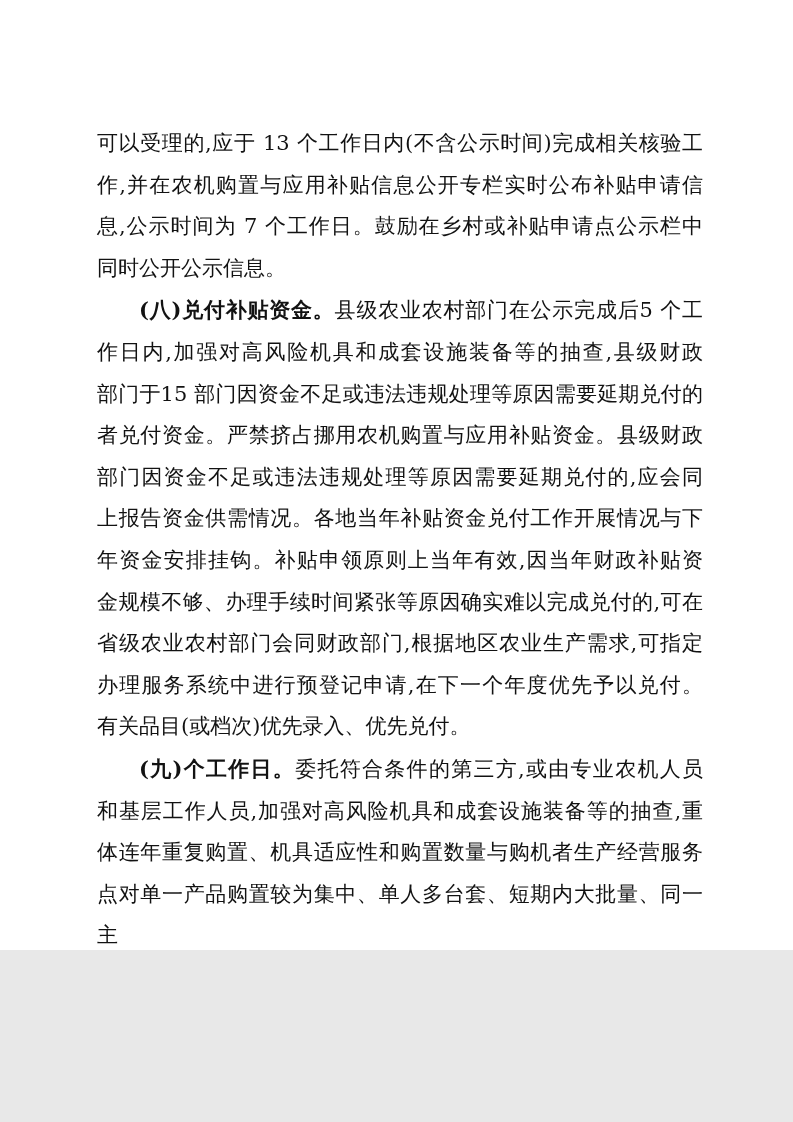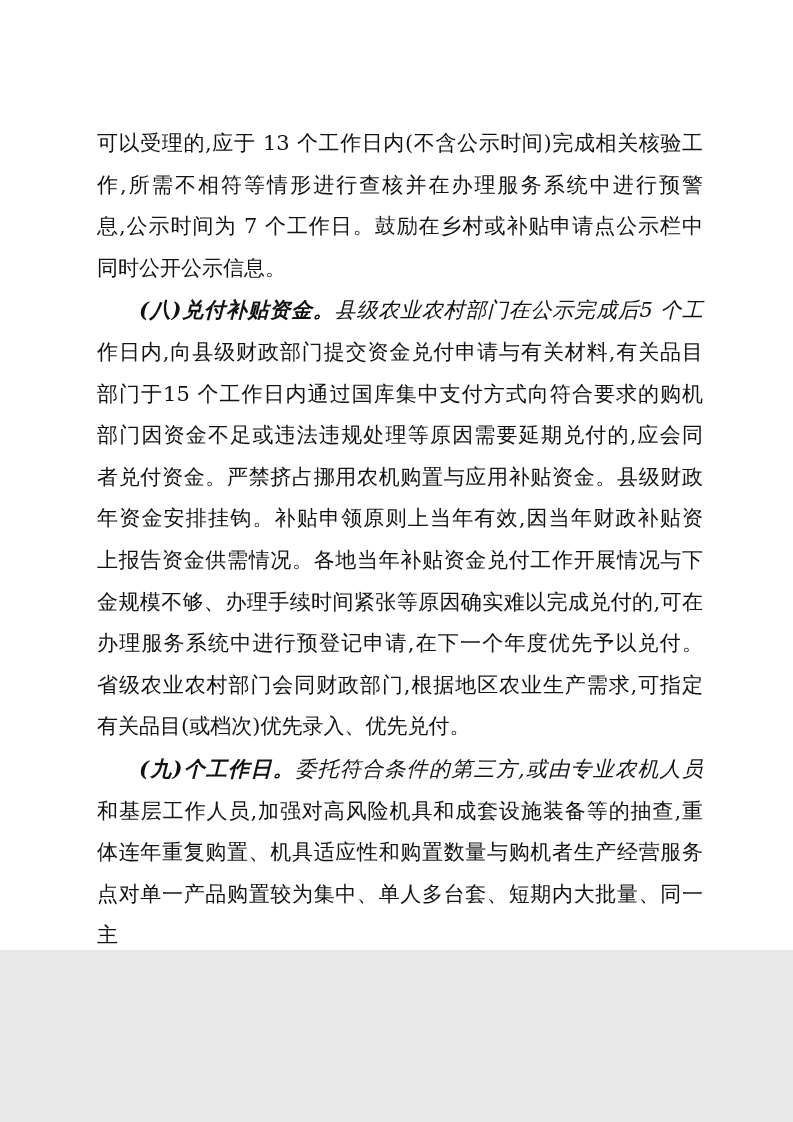--- a/index.html
+++ b/index.html
@@ -30,54 +30,53 @@
     text-align: justify;
     text-align-last: left;
     text-justify: inter-character;
     white-space: normal;
   }
   .line.full {
     text-align-last: justify;
   }
   .line.indent {
     text-indent: 2em;
-    font-style: italic;
   }
   .bold { font-weight: bold; }
   .page-number {
     position: absolute;
     top: 1006px;
     right: 121px;
     font-size: 21px;
     letter-spacing: 2px;
     color: #0f172a;
   }
 </style>
 </head>
 <body>
 
 <div class="page">
   <div class="content" id="doc-content">
       <div class="paragraph">
         <div class="line full"><span>可以受理的,应于 13 个工作日内(不含公示时间)完成相关核验工</span></div>
-        <div class="line full"><span>作,所需不相符等情形进行查核并在办理服务系统中进行预警</span></div>
+        <div class="line full"><span>作,并在农机购置与应用补贴信息公开专栏实时公布补贴申请信</span></div>
         <div class="line full"><span>息,公示时间为 7 个工作日。鼓励在乡村或补贴申请点公示栏中</span></div>
         <div class="line"><span>同时公开公示信息。</span></div>
       </div>
       <div class="paragraph">
         <div class="line full indent"><span class="bold">(八)兑付补贴资金。</span><span>县级农业农村部门在公示完成后5 个工</span></div>
-        <div class="line full"><span>作日内,向县级财政部门提交资金兑付申请与有关材料,有关品目</span></div>
-        <div class="line full"><span>部门于15 个工作日内通过国库集中支付方式向符合要求的购机</span></div>
+        <div class="line full"><span>作日内,加强对高风险机具和成套设施装备等的抽查,县级财政</span></div>
+        <div class="line full"><span>部门于15 部门因资金不足或违法违规处理等原因需要延期兑付的</span></div>
+        <div class="line full"><span>者兑付资金。严禁挤占挪用农机购置与应用补贴资金。县级财政</span></div>
         <div class="line full"><span>部门因资金不足或违法违规处理等原因需要延期兑付的,应会同</span></div>
-        <div class="line full"><span>者兑付资金。严禁挤占挪用农机购置与应用补贴资金。县级财政</span></div>
+        <div class="line full"><span>上报告资金供需情况。各地当年补贴资金兑付工作开展情况与下</span></div>
         <div class="line full"><span>年资金安排挂钩。补贴申领原则上当年有效,因当年财政补贴资</span></div>
-        <div class="line full"><span>上报告资金供需情况。各地当年补贴资金兑付工作开展情况与下</span></div>
         <div class="line full"><span>金规模不够、办理手续时间紧张等原因确实难以完成兑付的,可在</span></div>
+        <div class="line full"><span>省级农业农村部门会同财政部门,根据地区农业生产需求,可指定</span></div>
         <div class="line full"><span>办理服务系统中进行预登记申请,在下一个年度优先予以兑付。</span></div>
-        <div class="line full"><span>省级农业农村部门会同财政部门,根据地区农业生产需求,可指定</span></div>
         <div class="line"><span>有关品目(或档次)优先录入、优先兑付。</span></div>
       </div>
       <div class="paragraph">
         <div class="line full indent"><span class="bold">(九)个工作日。</span><span>委托符合条件的第三方,或由专业农机人员</span></div>
         <div class="line full"><span>和基层工作人员,加强对高风险机具和成套设施装备等的抽查,重</span></div>
         <div class="line full"><span>体连年重复购置、机具适应性和购置数量与购机者生产经营服务</span></div>
         <div class="line full"><span>点对单一产品购置较为集中、单人多台套、短期内大批量、同一主</span></div>
       </div>
     </div>
   <div class="page-number">— 25 —</div>

